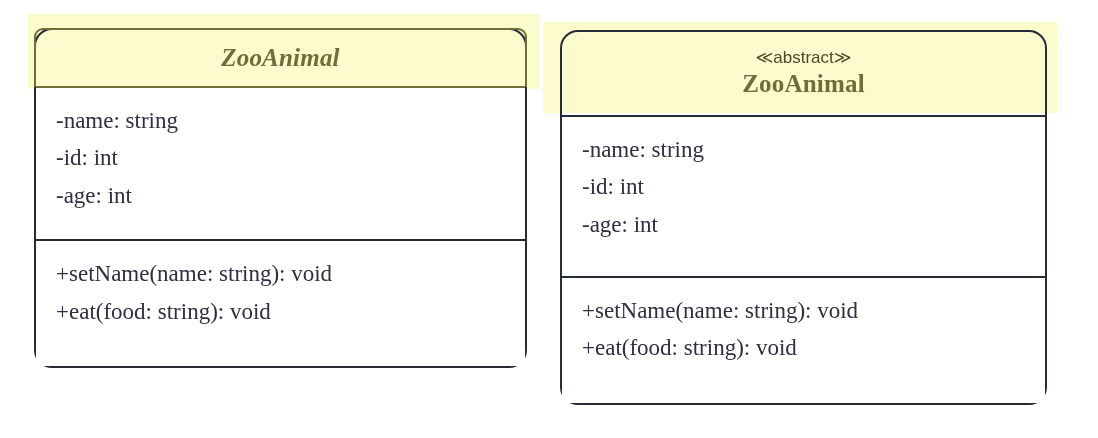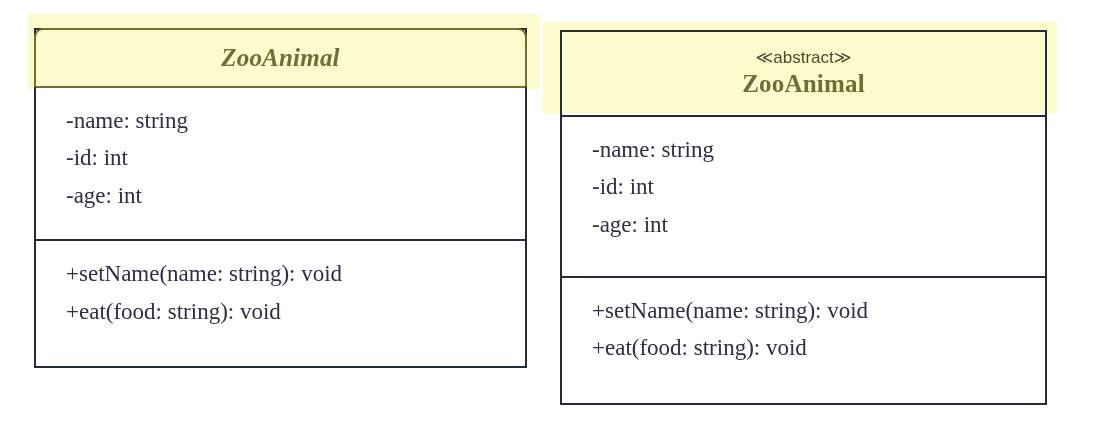--- a/index.html
+++ b/index.html
@@ -29,21 +29,21 @@
   #hl-left  { left: 28px;  top: 14px; width: 512px; height: 75px; }
   #hl-right { left: 543px; top: 22px; width: 514px; height: 91px; }
 
   
   .uml-class {
     position: absolute;
     z-index: 2;
     box-sizing: border-box;
     background: transparent;
     border: 2.2px solid #262b38;
-    border-radius: 0;
+    border-radius: 18px;
     display: flex;
     flex-direction: column;
   }
   #class-left  { left: 34px;  top: 28px; width: 493px; height: 340px; }
   #class-right { left: 560px; top: 30px; width: 487px; height: 375px; }
 
   
   #class-left::before {
     content: "";
     position: absolute;
@@ -70,21 +70,21 @@
     display: flex;
     flex-direction: column;
     justify-content: center;
     align-items: center;
   }
   #class-left .header-compartment  { height: 57px; }
   #class-right .header-compartment { height: 83px; }
 
   .body-compartment {
     background: #ffffff;
-    padding: 14px 0 14px 30px;
+    padding: 14px 0 14px 20px;
   }
 
   
   .sep {
     height: 0;
     border-top: 2.2px solid #262b38;
   }
   .sep.olive { border-top-color: #6f6f33; }
 
   

